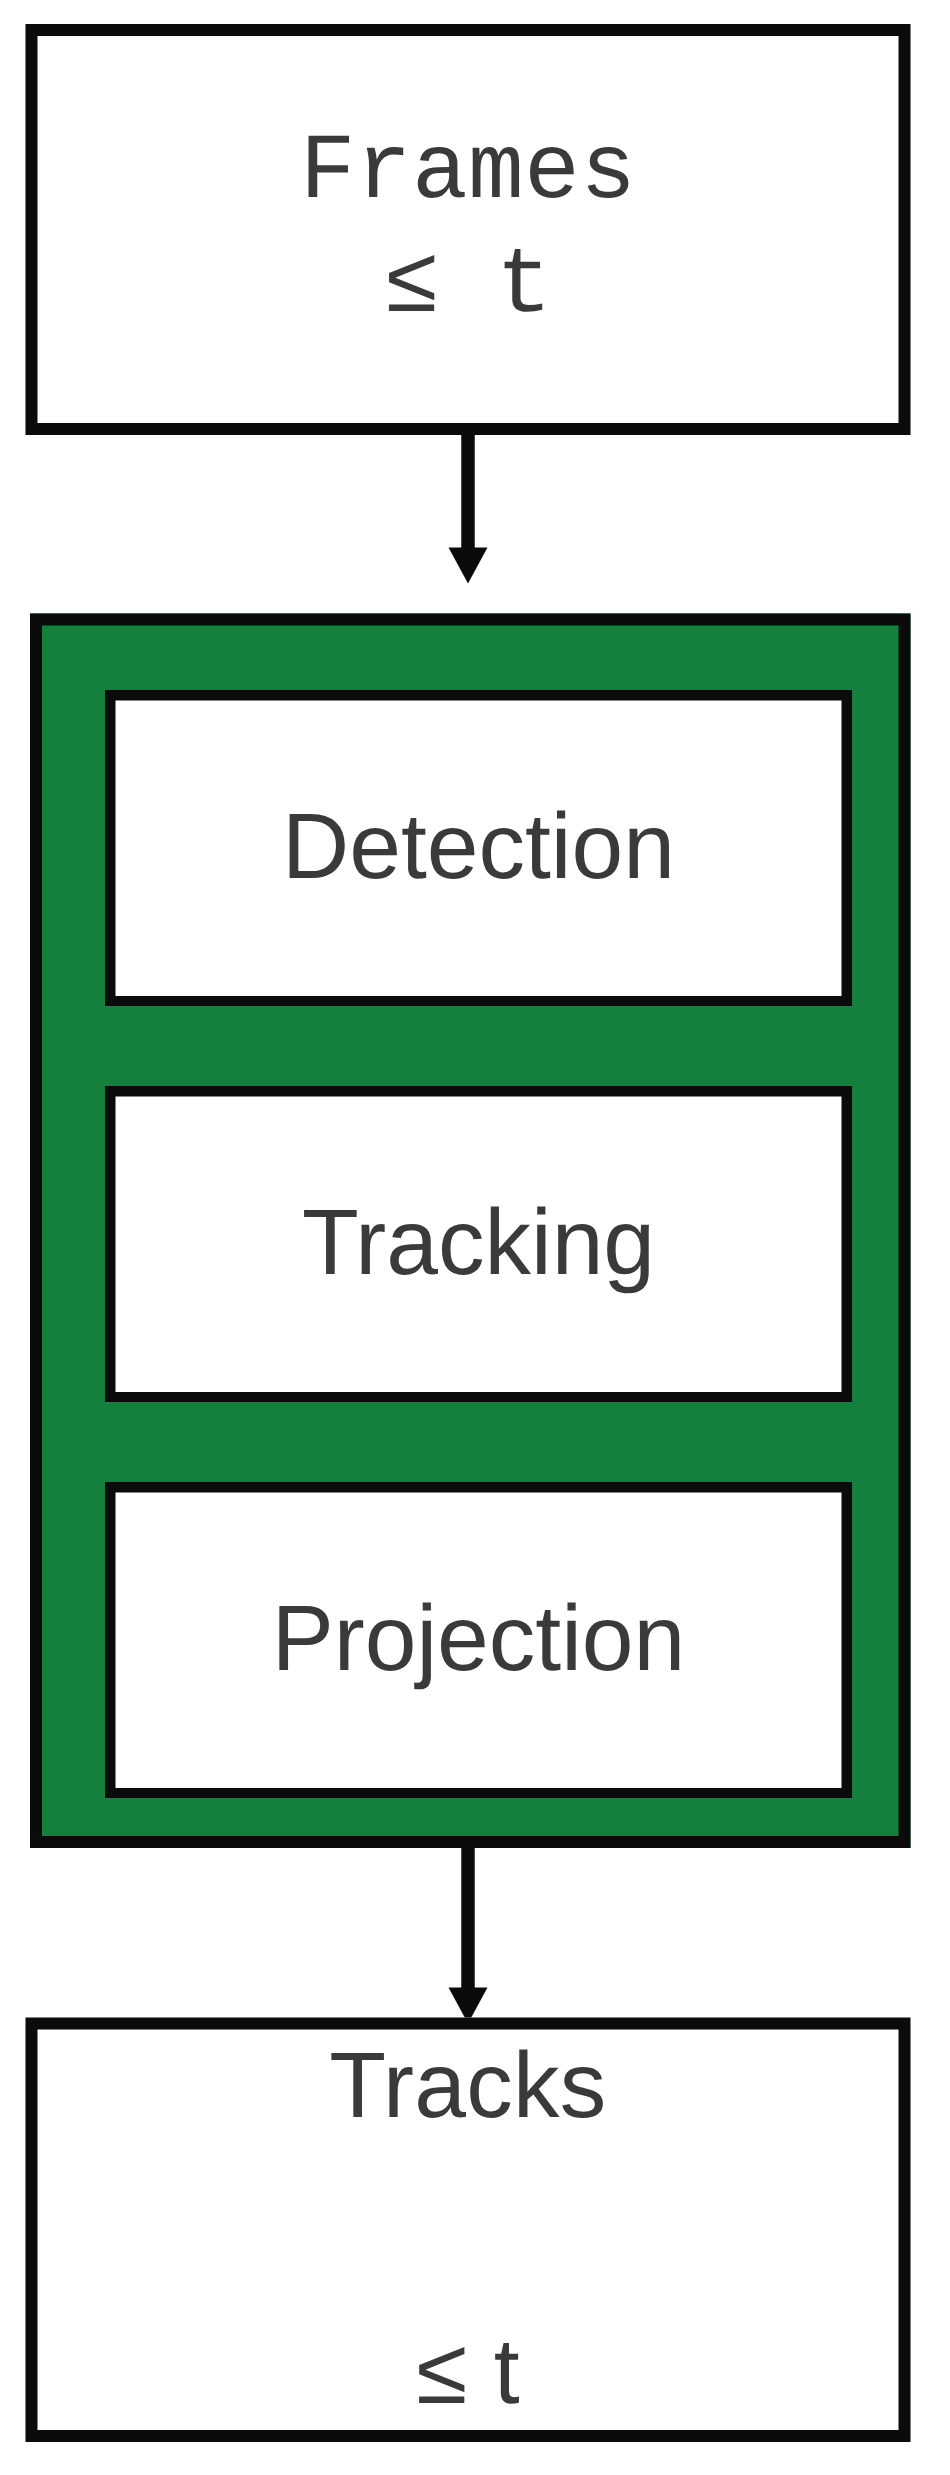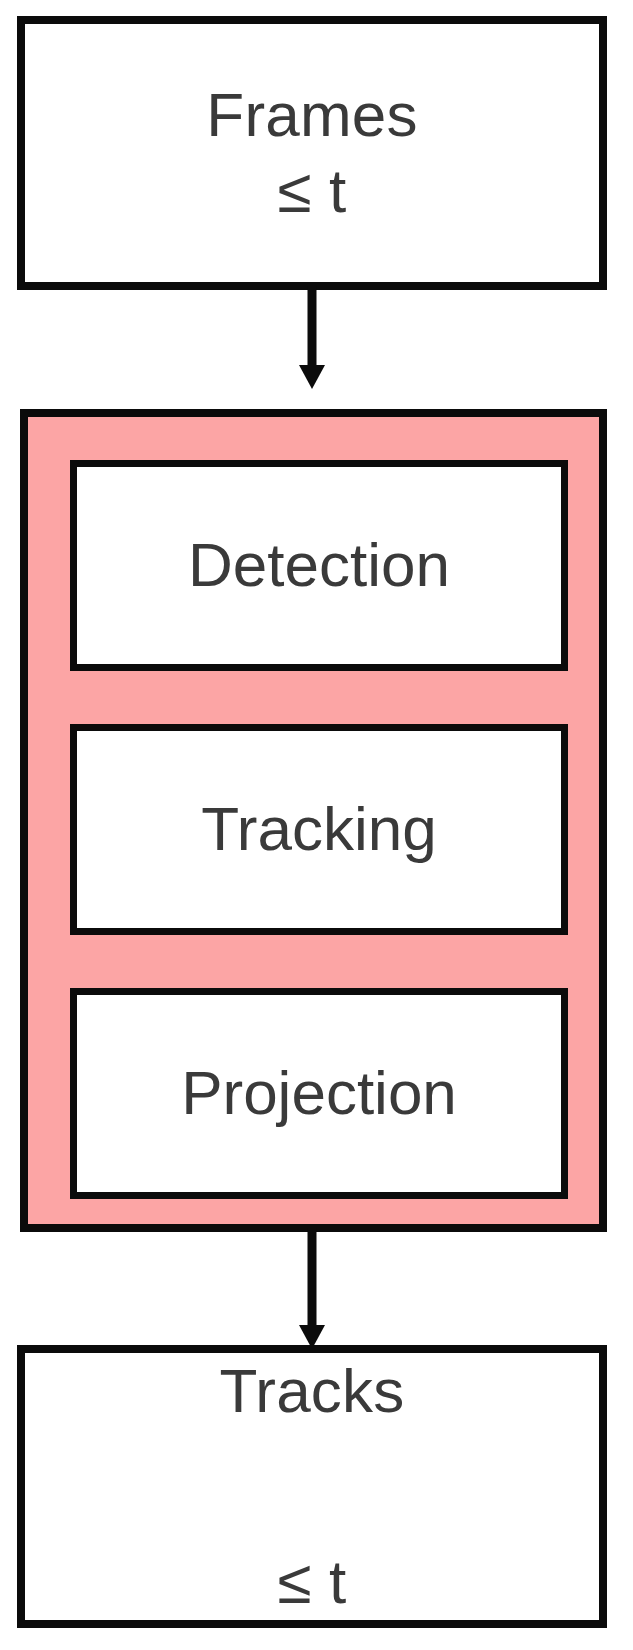--- a/index.html
+++ b/index.html
@@ -40,38 +40,39 @@
     letter-spacing: 0.2px;
     white-space: nowrap;
   }
 
   
   #box-frames {
     left: 17px;
     top: 16px;
     width: 590px;
     height: 274px;
+    font-family: Liberation Mono, monospace;
   }
   #box-tracks {
     left: 17px;
     top: 1345px;
     width: 590px;
     height: 283px;
     justify-content: space-between;
   }
 
   
   #container-pipeline {
     position: absolute;
     box-sizing: border-box;
     left: 20px;
     top: 409px;
     width: 587px;
     height: 823px;
-    background: #fca5a5;
+    background: #15803d;
     border: 8px solid #0b0b0b;
   }
 
   
   .stage-box {
     position: absolute;
     box-sizing: border-box;
     background: #ffffff;
     border: 7px solid #0b0b0b;
     display: flex;

